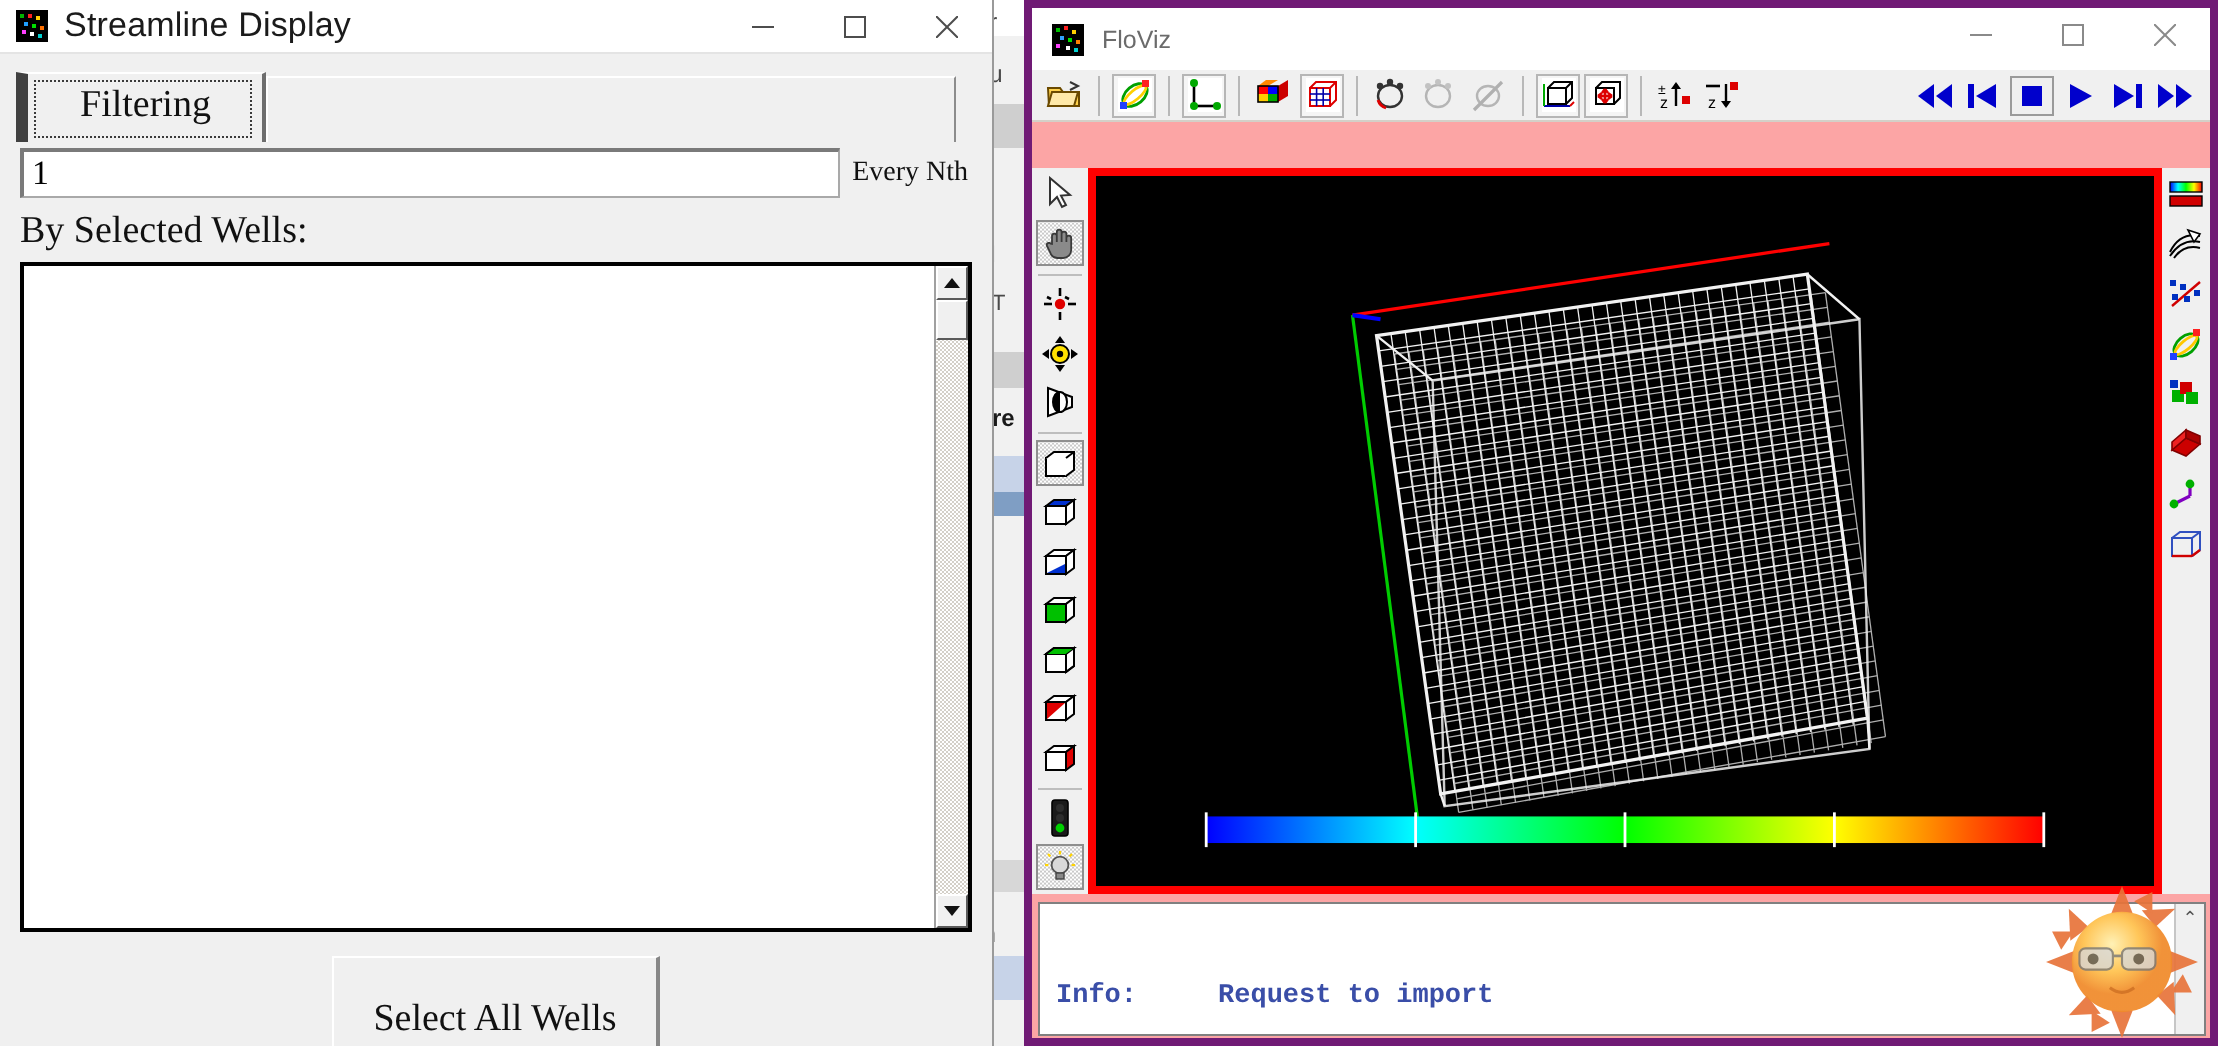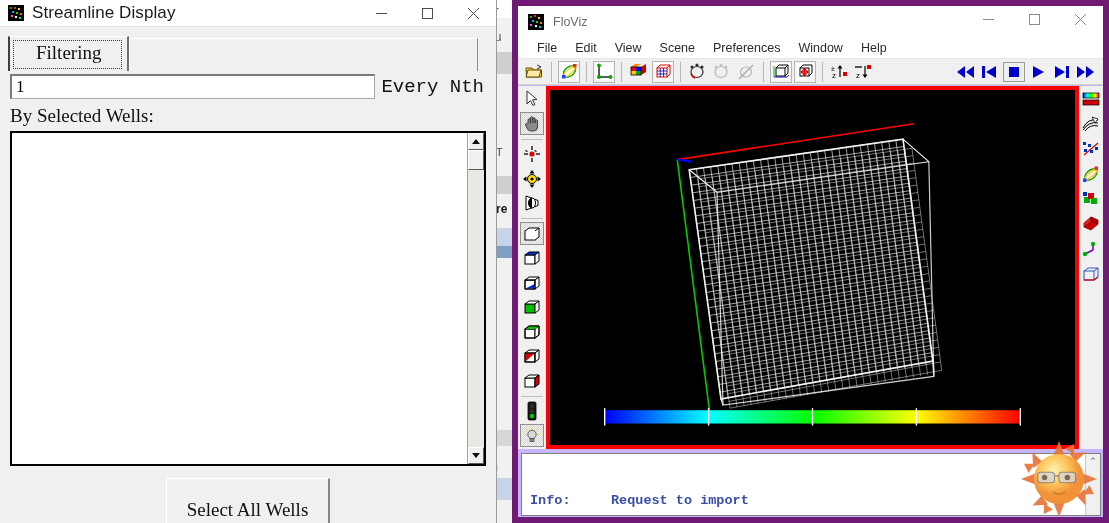--- a/index.html
+++ b/index.html
@@ -69,21 +69,21 @@
     background: #f0f0f0;
     border-top: 1px solid #ffffff;
     border-left: 1px solid #ffffff;
     border-right: 1px solid #8c8c8c;
     text-align:center;
     position: relative;
   }
   .sl-tab.selected {
     background: #f0f0f0;
     border-top: 1px solid #ffffff;
-    border-left: 2px solid #404040;
+    border-left: 6px solid #404040;
     border-right: 2px solid #6e6e6e;
     height: 35px; line-height: 31px;
   }
   .sl-tab.selected .focus-ring {
     position:absolute; left:3px; right:5px; top:3px; bottom:2px;
     border: 1px dotted #3a3a3a;
   }
   .sl-tab-rest {
     flex: 1 1 auto; height: 33px;
     border-top: 1px solid #ffffff;
@@ -102,21 +102,21 @@
     background: #ffffff;
     border: 1px solid #a9a9a9;
     border-left: 2px solid #7a7a7a;
     border-top: 2px solid #7a7a7a;
     font-family: "Liberation Serif", serif;
     font-size: 17px; color:#000;
     padding: 0 4px; line-height: 21px;
     outline: none;
   }
   .nth-label {
-    font-family: Liberation Mono, monospace; font-size: 19px; color:#111;
+    font-family: Liberation Serif, serif; font-size: 14px; color:#111;
     white-space: nowrap; padding-right: 2px;
   }
   .wells-label {
     font-family: "Liberation Serif", serif; font-size: 19px; color:#111;
     margin-top: 6px; margin-bottom: 4px;
   }
   .wells-box {
     position: relative; height: 335px;
     background: #ffffff;
     border: 2px solid #000000;
@@ -151,22 +151,22 @@
     background: #f0f0f0;
     border: 1px solid #ffffff;
     border-right: 2px solid #878787;
     border-bottom: 2px solid #878787;
     padding: 20px 20px 6px 20px;
   }
 
   
   .fv-window {
     position: absolute; left: 512px; top: 0; width: 597px; height: 523px;
-    background: #c4b5fd;
-    border: 6px solid #701a75;
+    background: #fca5a5;
+    border: 4px solid #701a75;
     overflow: hidden;
   }
   .fv-titlebar {
     position: relative; height: 31px; background:#ffffff;
     display:flex; align-items:center;
   }
   .fv-title-icon {
     width:16px;height:16px;margin-left:10px;margin-right:9px;flex:0 0 16px;
     background:#000; position:relative; overflow:hidden;
   }
@@ -387,29 +387,20 @@
         </div>
         <div class="win-btn close">
           <svg width="11" height="11" viewBox="0 0 11 11">
               <line x1="0" y1="0" x2="11" y2="11" stroke="#8a8a8a" stroke-width="1"></line>
               <line x1="11" y1="0" x2="0" y2="11" stroke="#8a8a8a" stroke-width="1"></line>
             </svg>
         </div>
       </div>
     </div>
 
-    <div class="fv-menubar">
-      <div class="fv-menu-item">File</div>
-      <div class="fv-menu-item">Edit</div>
-      <div class="fv-menu-item">View</div>
-      <div class="fv-menu-item">Scene</div>
-      <div class="fv-menu-item">Preferences</div>
-      <div class="fv-menu-item">Window</div>
-      <div class="fv-menu-item">Help</div>
-    </div>
 
     <div class="fv-toolbar">
 
       <div class="tb-btn">
         <svg width="18" height="16" viewBox="0 0 18 16">
           <path d="M1 4 h6 l1.5 2 h8 v7 h-15 z" fill="#ffd24d" stroke="#6b4a00" stroke-width="1"></path>
           <path d="M3 6 h13 l-2 7 h-13 z" fill="#ffe9a8" stroke="#6b4a00" stroke-width="1"></path>
           <path d="M12 1 l4 2 l-4 2" fill="none" stroke="#333" stroke-width="1"></path>
         </svg>
       </div>

